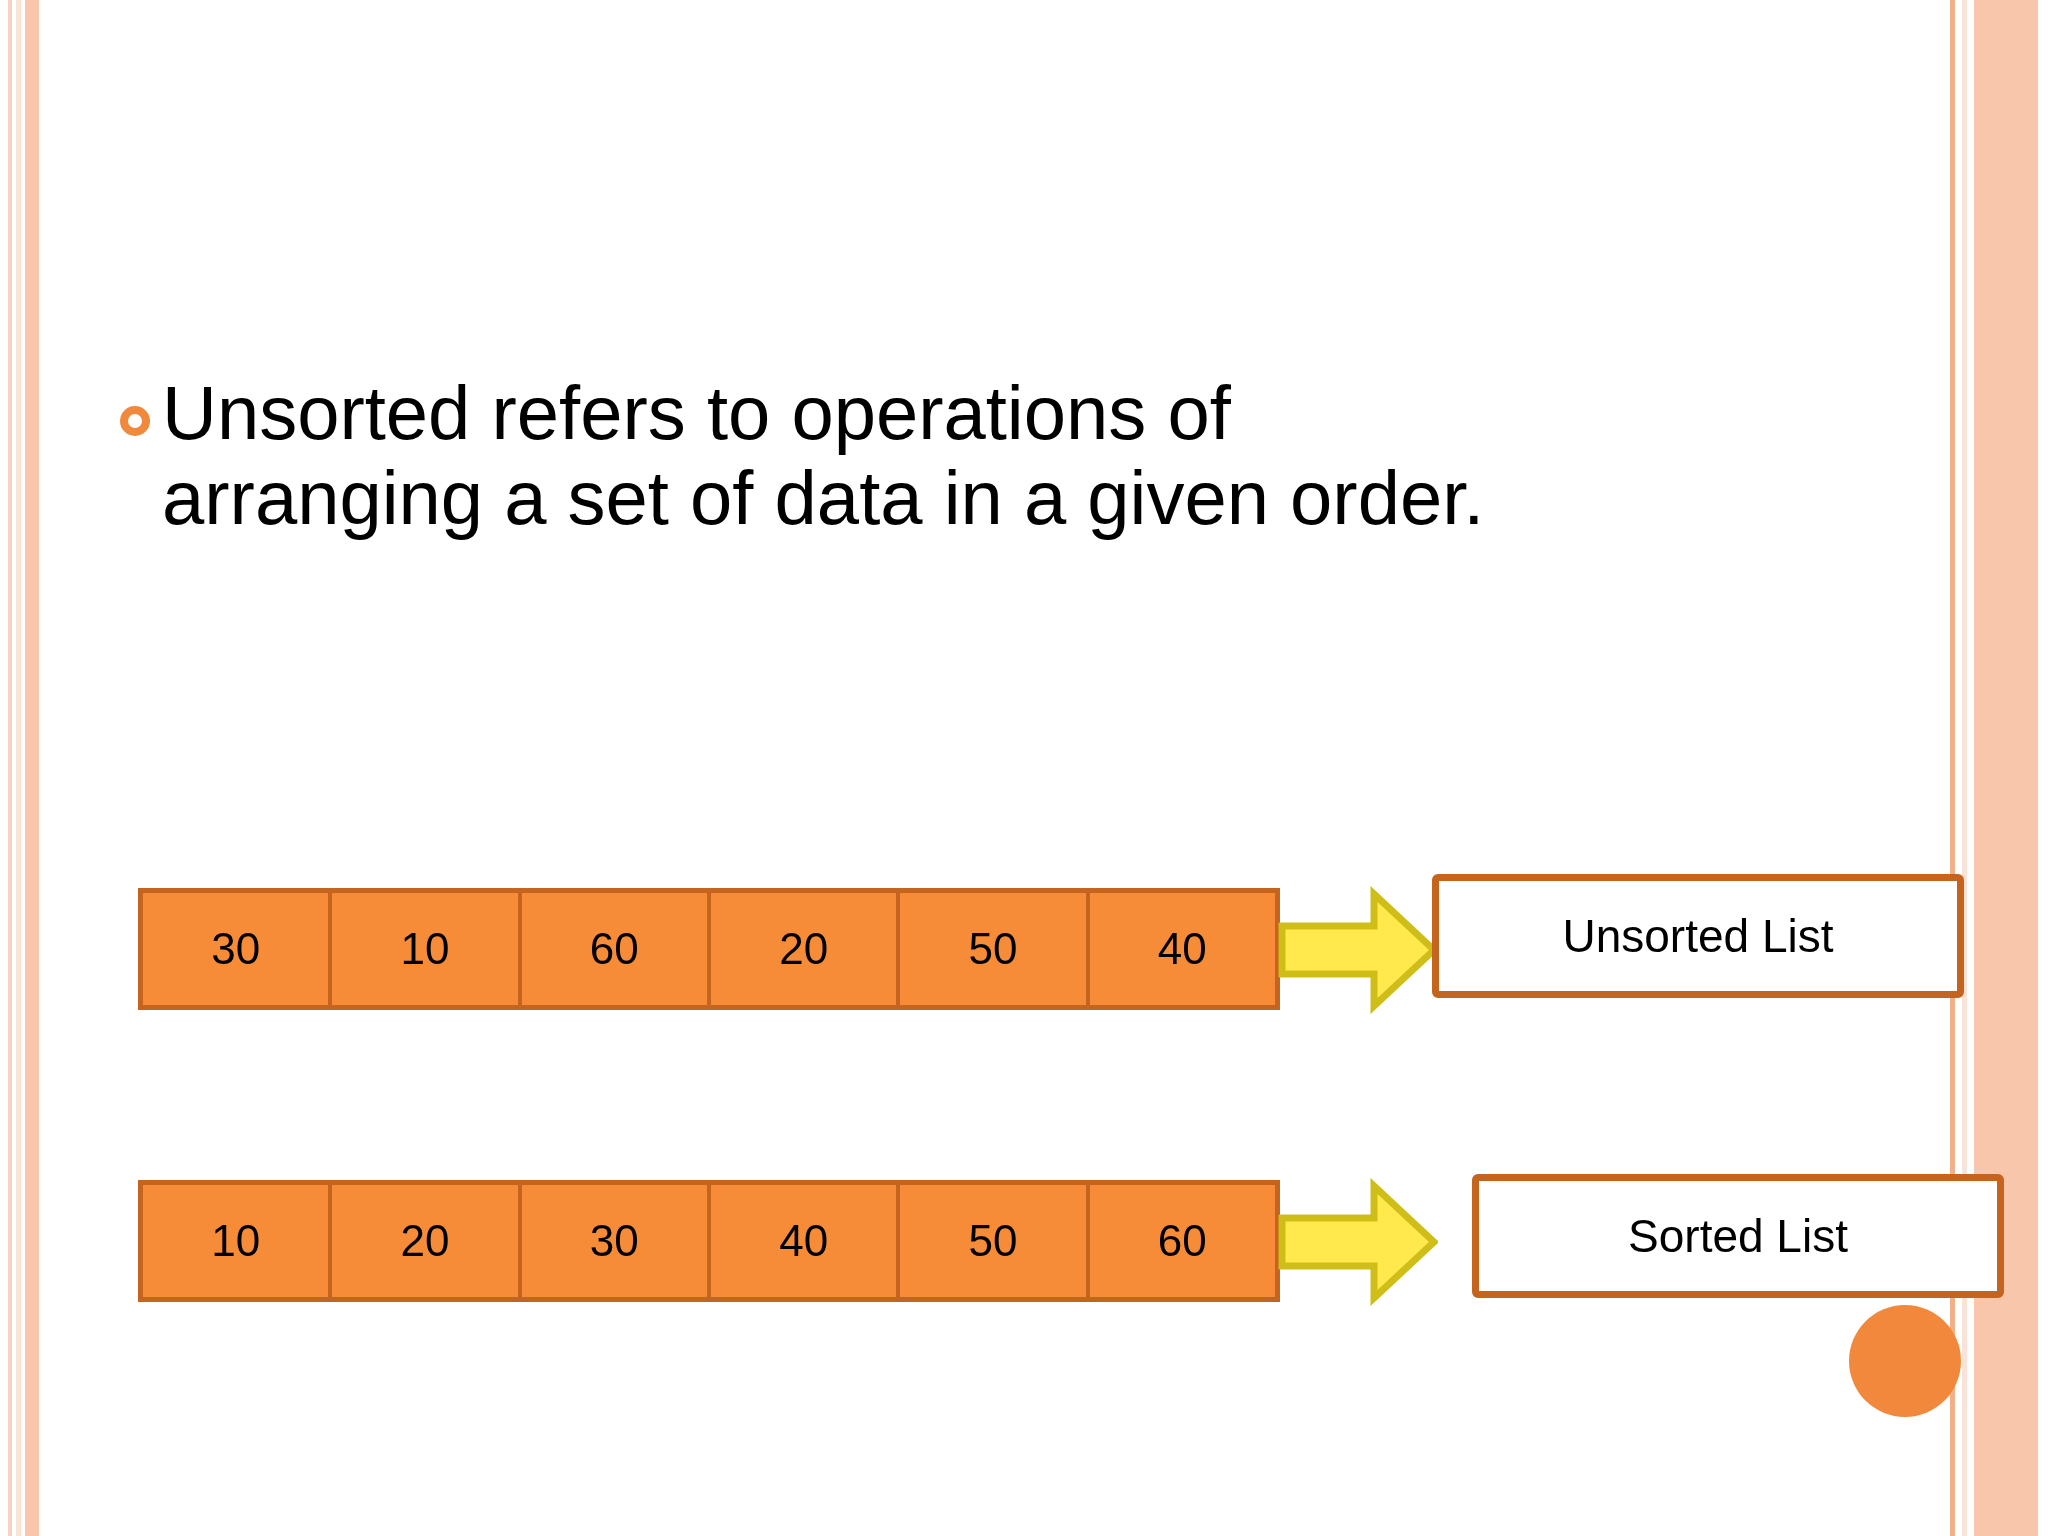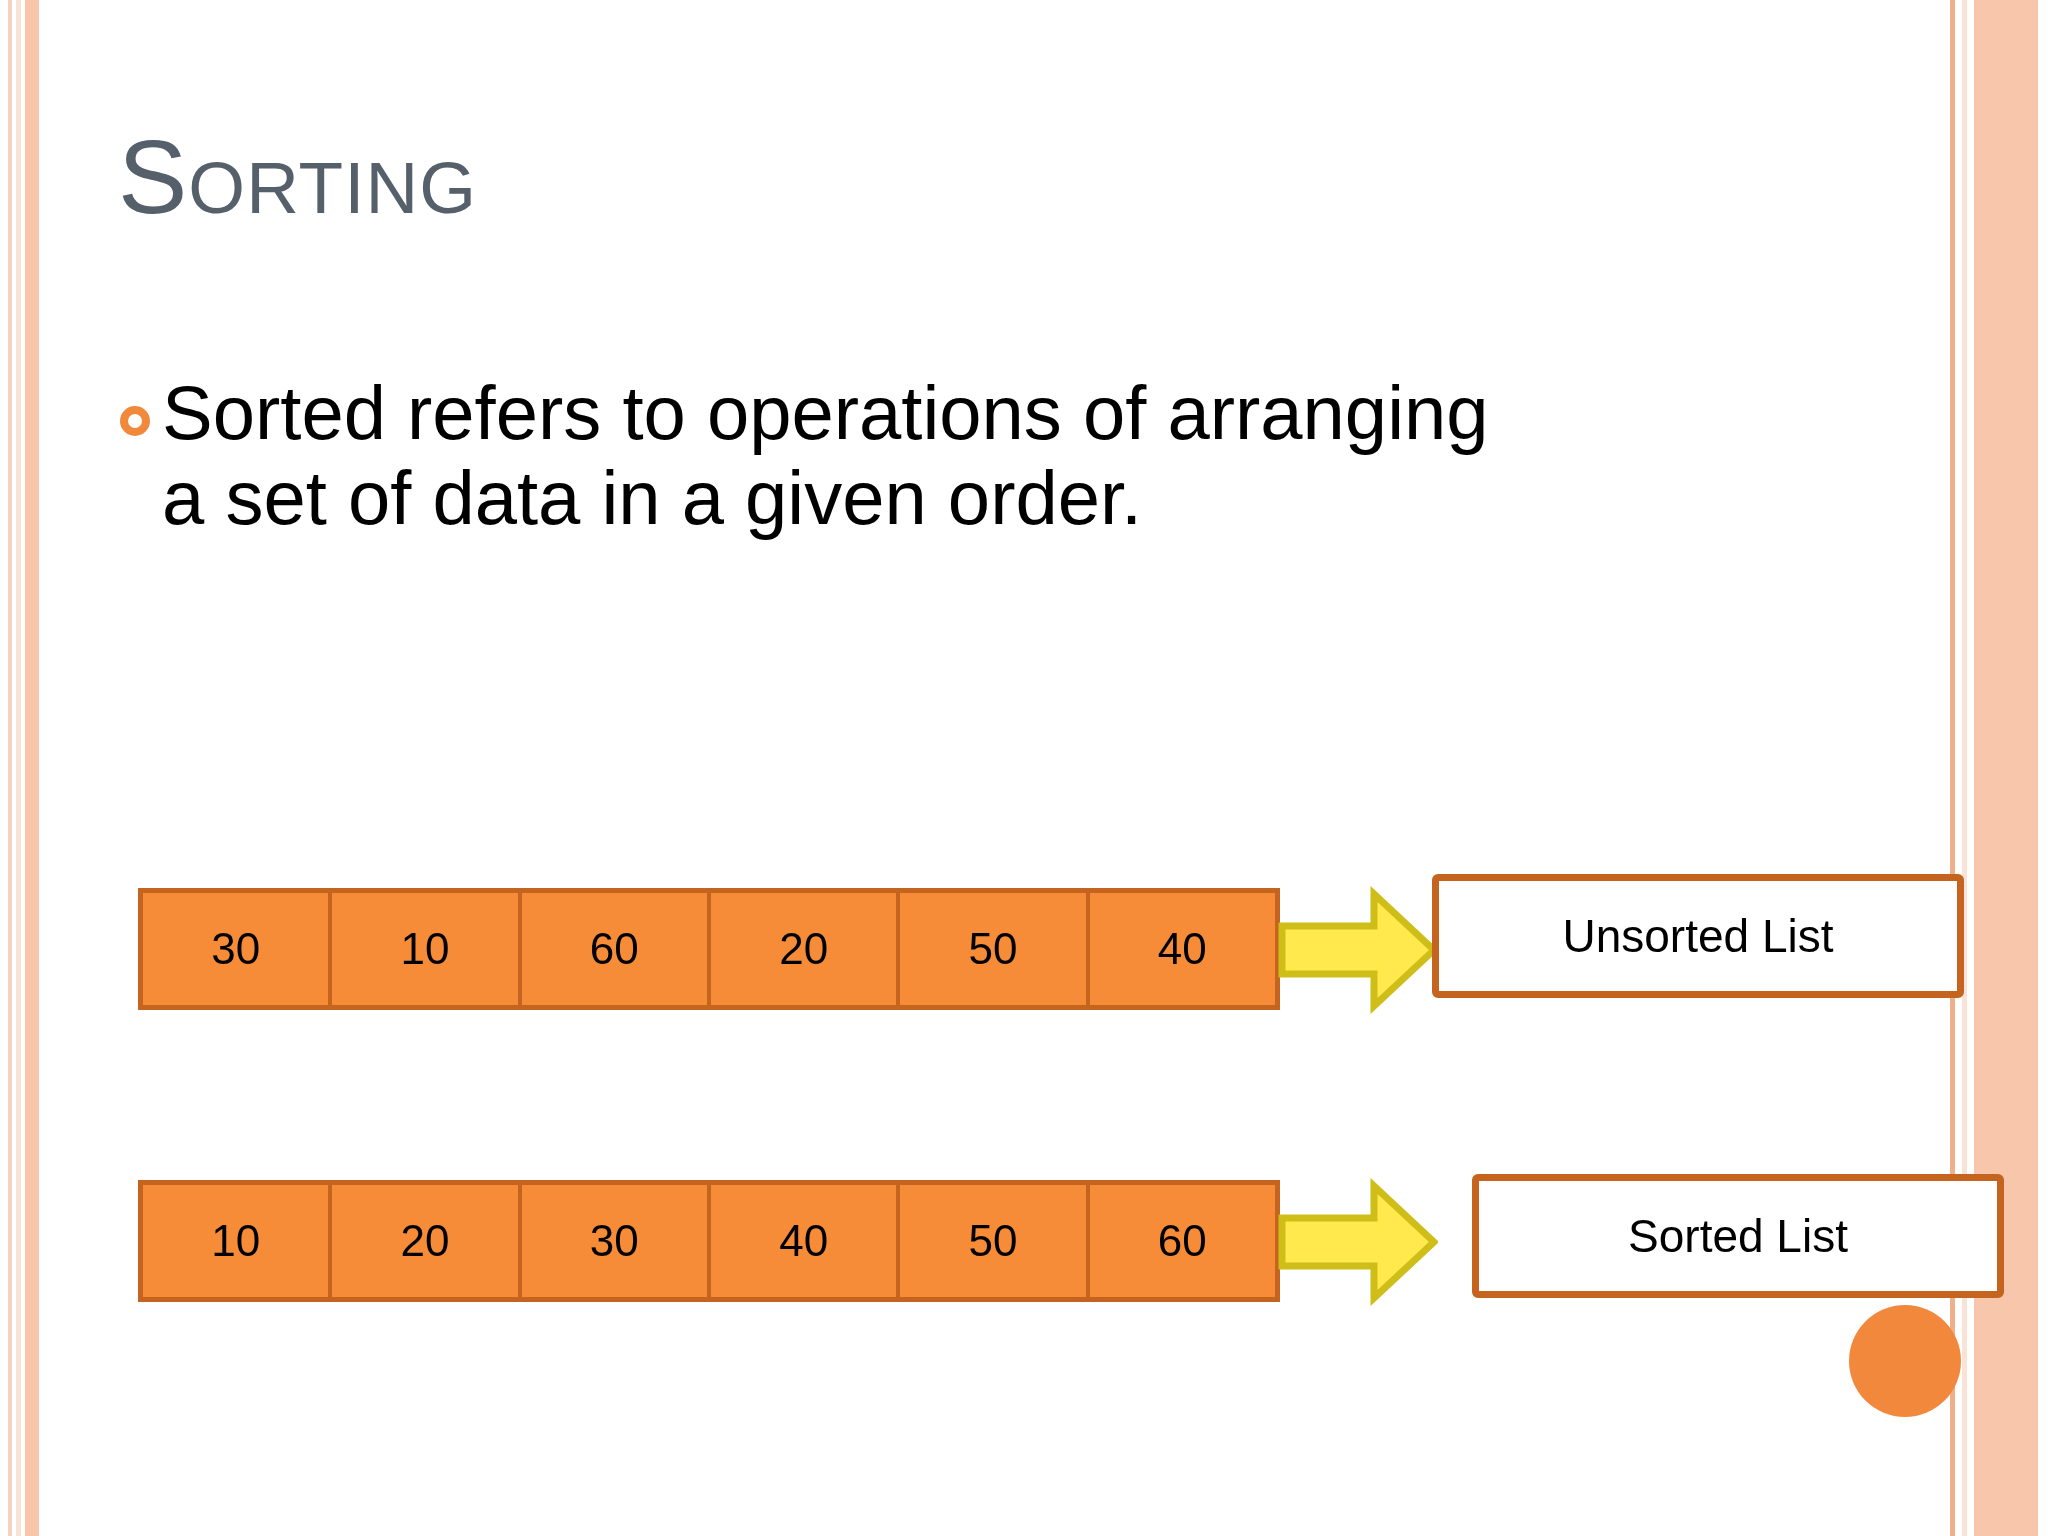--- a/index.html
+++ b/index.html
@@ -177,26 +177,25 @@
     <div class="stripe l-s2"></div>
     <div class="stripe l-s3"></div>
   </div>
 
   <div class="edge edge-right">
     <div class="stripe r-s1"></div>
     <div class="stripe r-s2"></div>
     <div class="stripe r-s3"></div>
   </div>
 
-  <div class="title">Sorting</div>
 
   <div class="body-block">
     <div class="bullet-row">
       <div class="bullet-marker"></div>
-      <div class="bullet-text">Sorted refers to operations of arranging a set of data in a given order.</div>
+      <div class="bullet-text">Unsorted refers to operations of arranging a set of data in a given order.</div>
     </div>
   </div>
 
   <div class="diagram row1">
     <div class="array-bar">
       <div class="cell">30</div>
       <div class="cell">10</div>
       <div class="cell">60</div>
       <div class="cell">20</div>
       <div class="cell">50</div>

